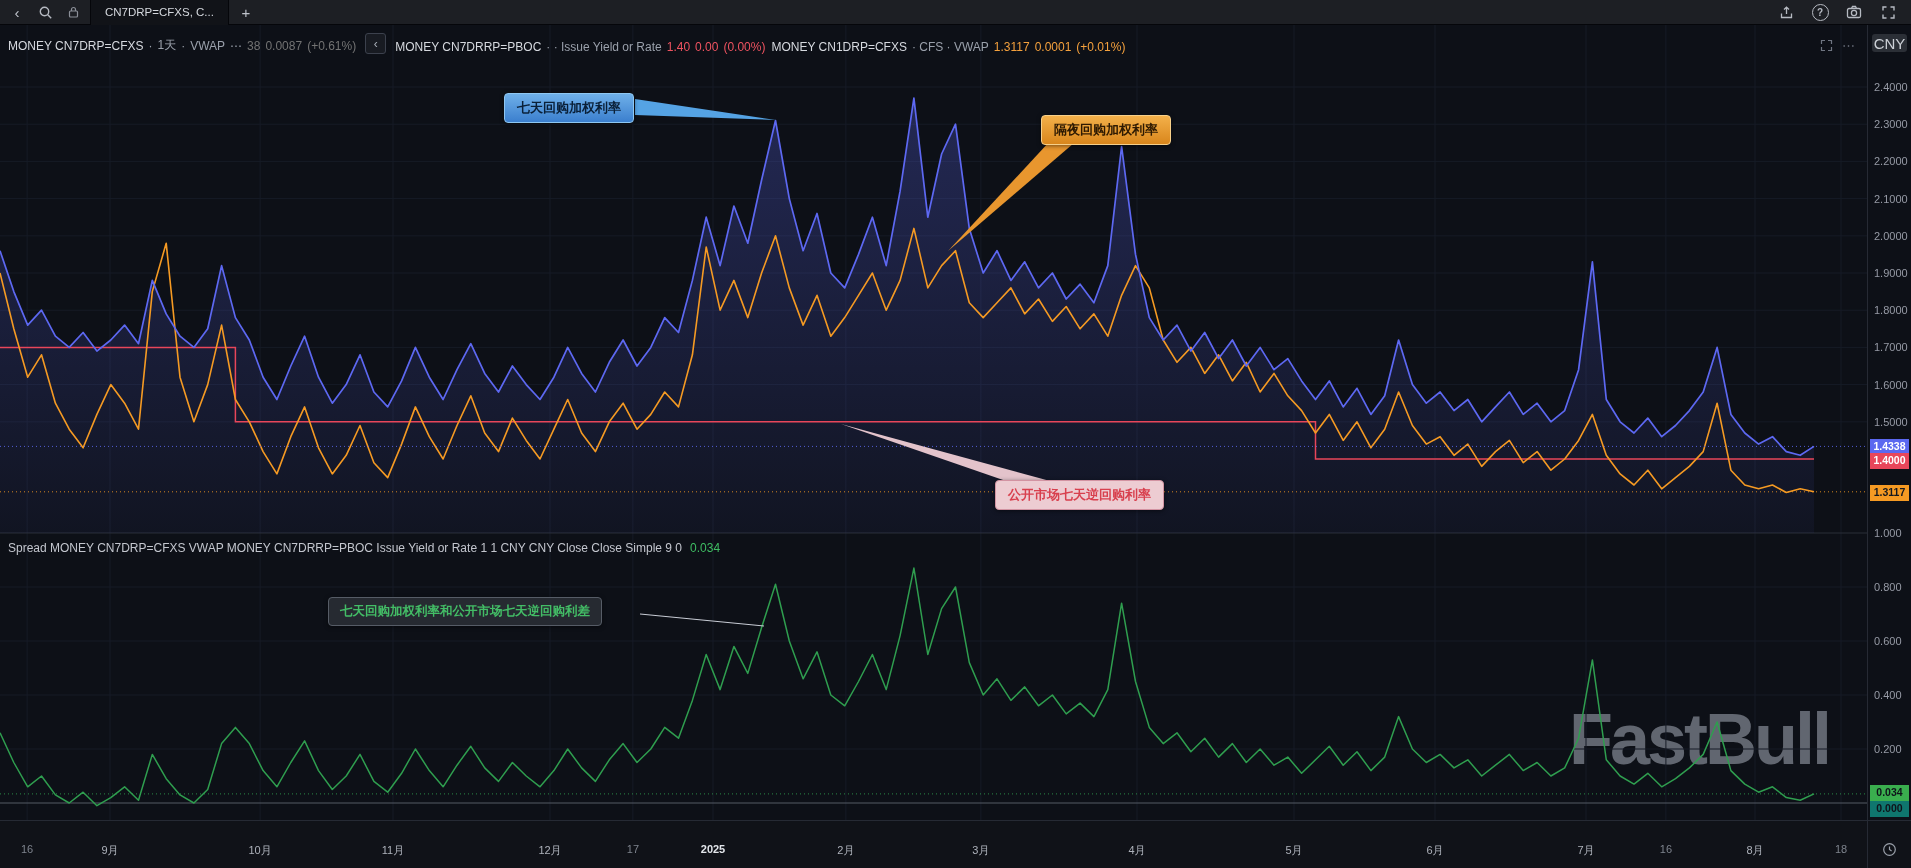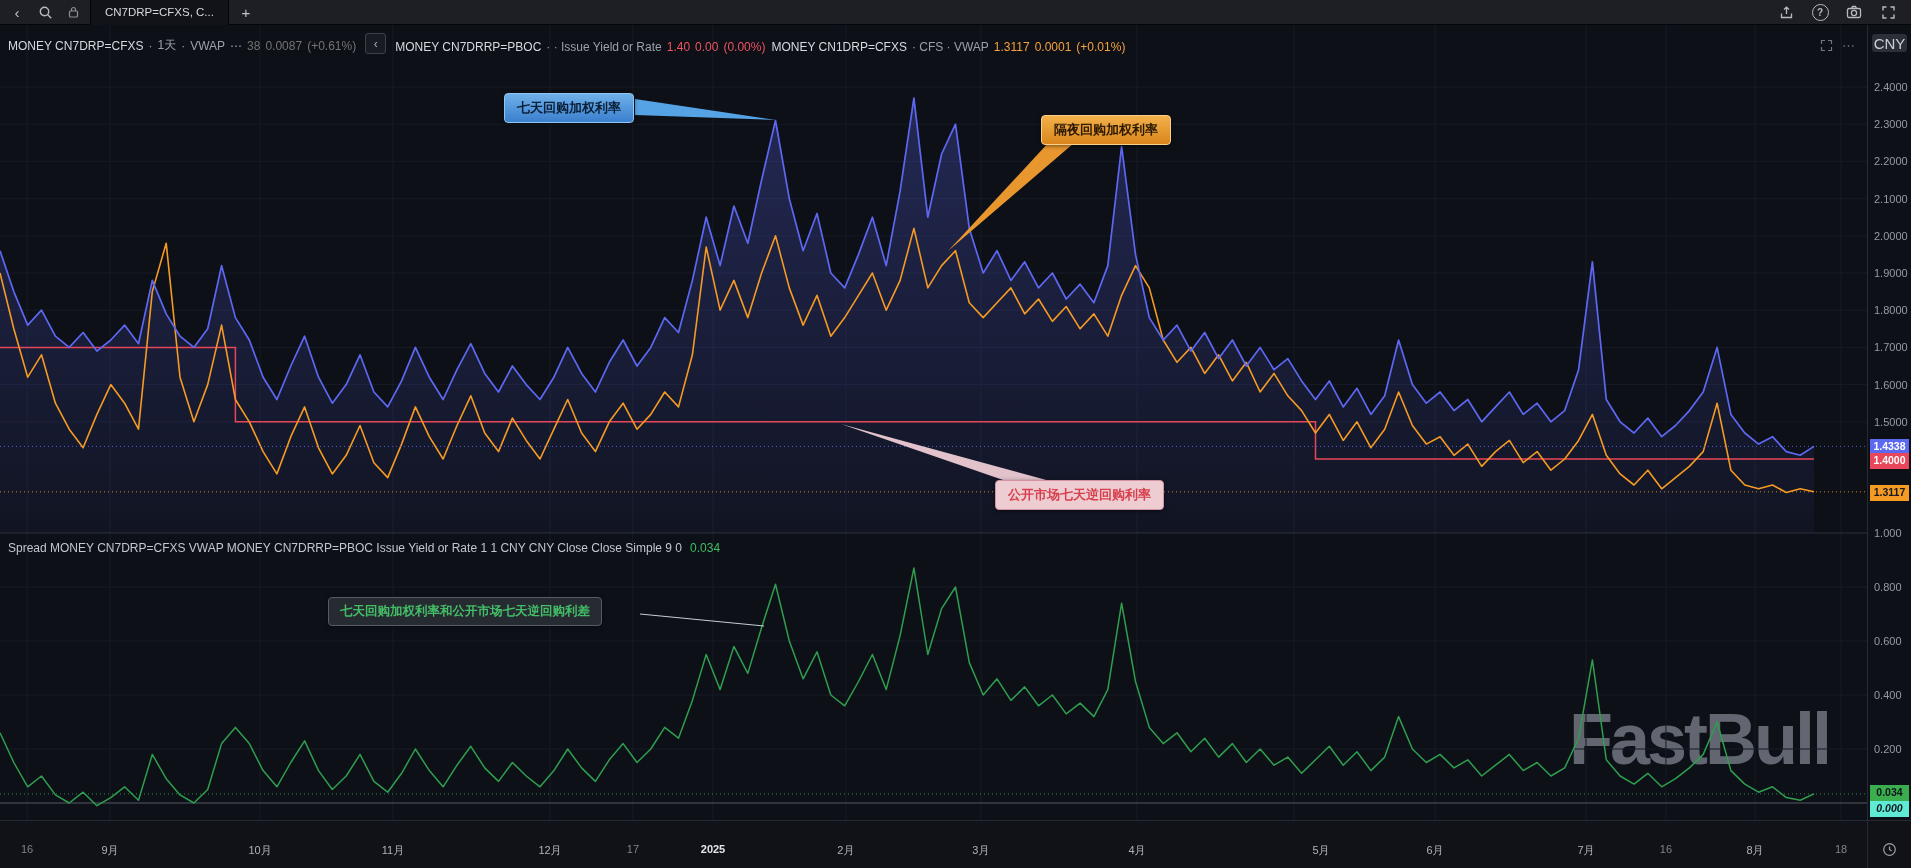--- a/index.html
+++ b/index.html
@@ -216,37 +216,37 @@
       <div class="plabel" style="top: 389.8px;">1.5000</div>
       <div class="plabel" style="top: 501px;">1.000</div>
       <div class="plabel" style="top: 555px;">0.800</div>
       <div class="plabel" style="top: 609px;">0.600</div>
       <div class="plabel" style="top: 663px;">0.400</div>
       <div class="plabel" style="top: 717px;">0.200</div>
       <div class="pbadge" style="top: 414.4px; background: rgb(91, 104, 240); color: rgb(255, 255, 255);">1.4338</div>
       <div class="pbadge" style="top: 428px; background: rgb(232, 70, 90); color: rgb(255, 255, 255);">1.4000</div>
       <div class="pbadge" style="top: 459.8px; background: rgb(245, 154, 35); color: rgb(21, 24, 30);">1.3117</div>
       <div class="pbadge" style="top: 759.8px; background: rgb(58, 174, 78); color: rgb(15, 19, 26);">0.034</div>
-      <div class="pbadge" style="top: 776px; background: #5eead4; color: rgb(15, 19, 26); font-style: italic;">0.000</div>
+      <div class="pbadge" style="top: 776px; background: #0f766e; color: rgb(15, 19, 26);">0.000</div>
     </div>
 </div>
 
 <div class="taxis">
   <div class="tticks" id="timeTicks">
       <div class="ttick minor" style="left: 27.1px;">16</div>
       <div class="ttick month" style="left: 110px;">9月</div>
       <div class="ttick month" style="left: 260.1px;">10月</div>
       <div class="ttick month" style="left: 393px;">11月</div>
       <div class="ttick month" style="left: 550px;">12月</div>
       <div class="ttick minor" style="left: 632.9px;">17</div>
       <div class="ttick year" style="left: 713px;">2025</div>
       <div class="ttick month" style="left: 845.9px;">2月</div>
       <div class="ttick month" style="left: 980.9px;">3月</div>
       <div class="ttick month" style="left: 1137px;">4月</div>
-      <div class="ttick month" style="left: 1294px; margin-left: 27px;">5月</div>
+      <div class="ttick month" style="left: 1294px;">5月</div>
       <div class="ttick month" style="left: 1435px;">6月</div>
       <div class="ttick month" style="left: 1586px;">7月</div>
       <div class="ttick minor" style="left: 1665.9px;">16</div>
       <div class="ttick month" style="left: 1755px;">8月</div>
       <div class="ttick minor" style="left: 1841px;">18</div>
     </div>
   <div class="tcorner">
     <svg width="15" height="15" viewBox="0 0 15 15" fill="none" stroke="#9aa0aa" stroke-width="1.2">
         <circle cx="7.5" cy="7.5" r="5.8"></circle>
         <path d="M7.5 4.5V7.5L9.6 9"></path>

